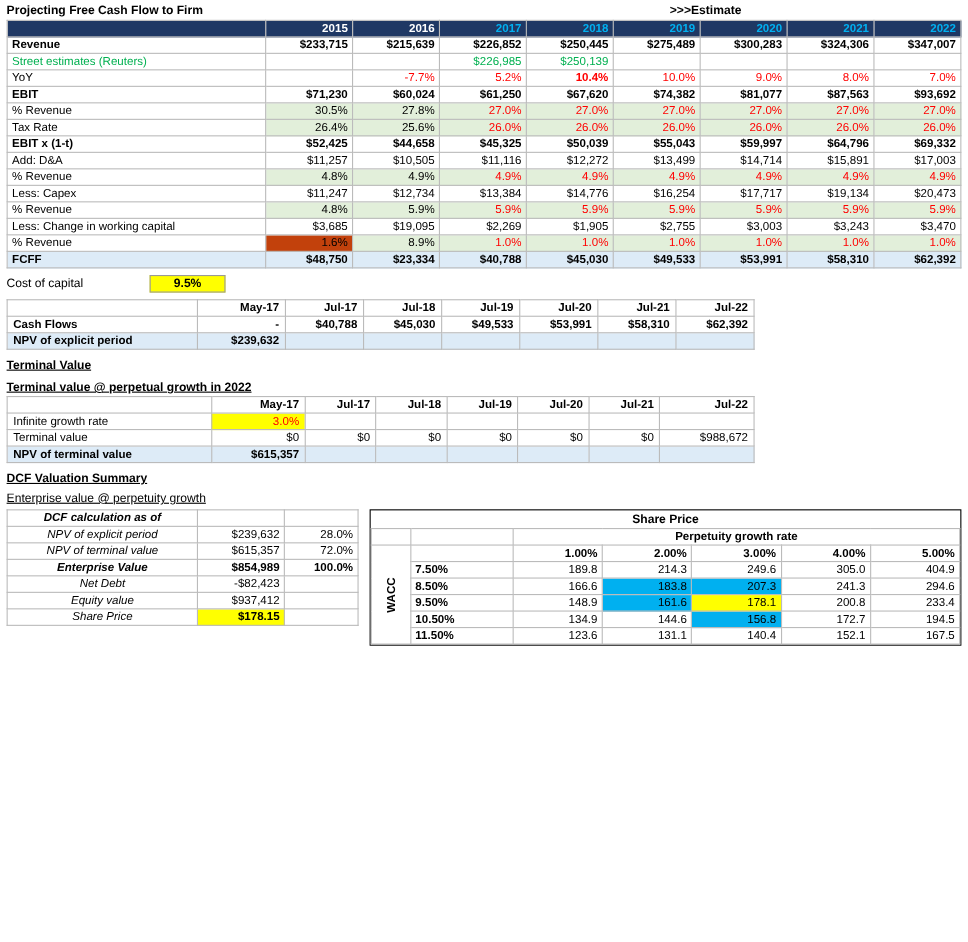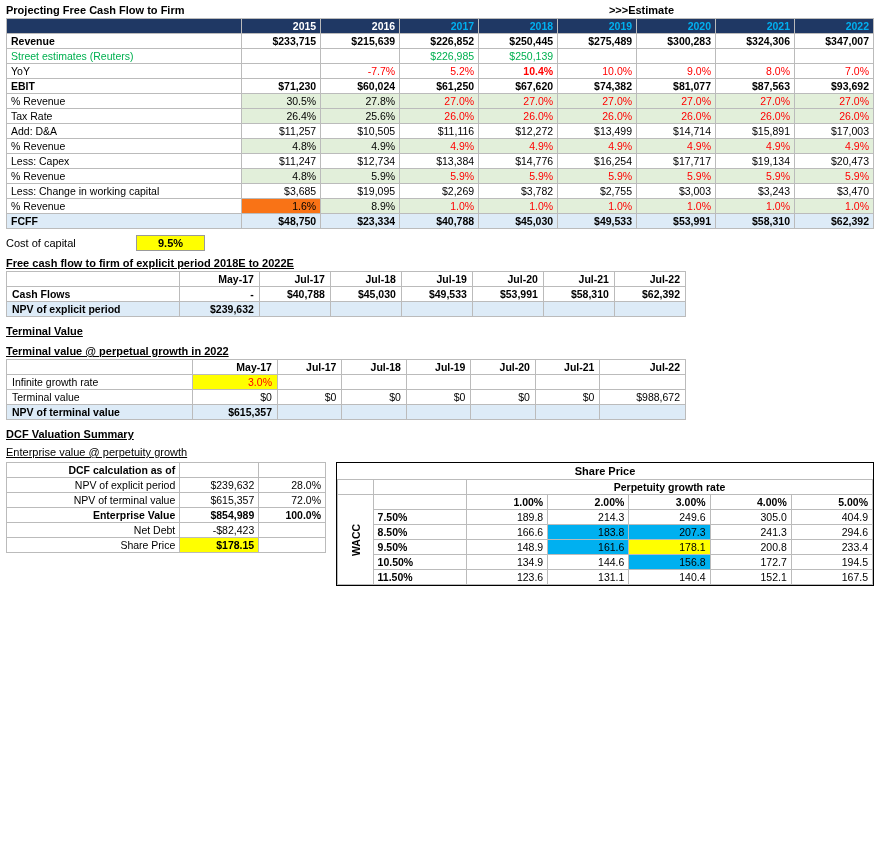--- a/index.html
+++ b/index.html
@@ -90,21 +90,21 @@
       width: 320px;
     }
     .dcf-left table {
       width: 100%;
     }
     .dcf-left td {
       border: 1px solid #bbb;
       padding: 1px 4px;
       font-size: 10.5px;
     }
-    .dcf-left td:first-child { text-align: right; }
+    .dcf-left td:first-child { text-align: center; font-style: italic; }
     .dcf-left td:not(:first-child) { text-align: right; }
     .dcf-right {
       flex: 1;
       border: 1px solid #000;
     }
     .dcf-right table {
       width: 100%;
       border-collapse: collapse;
       border-radius: 24px;
     }
@@ -206,20 +206,31 @@
           <td>Tax Rate</td>
           <td style="background: rgb(226, 239, 218);">26.4%</td>
           <td style="background: rgb(226, 239, 218);">25.6%</td>
           <td style="background: rgb(226, 239, 218); color: rgb(255, 0, 0);">26.0%</td>
           <td style="background: rgb(226, 239, 218); color: rgb(255, 0, 0);">26.0%</td>
           <td style="background: rgb(226, 239, 218); color: rgb(255, 0, 0);">26.0%</td>
           <td style="background: rgb(226, 239, 218); color: rgb(255, 0, 0);">26.0%</td>
           <td style="background: rgb(226, 239, 218); color: rgb(255, 0, 0);">26.0%</td>
           <td style="background: rgb(226, 239, 218); color: rgb(255, 0, 0);">26.0%</td>
         </tr>
+        <tr style="font-weight: bold;">
+          <td>EBIT x (1-t)</td>
+          <td>$52,425</td>
+          <td>$44,658</td>
+          <td>$45,325</td>
+          <td>$50,039</td>
+          <td>$55,043</td>
+          <td>$59,997</td>
+          <td>$64,796</td>
+          <td>$69,332</td>
+        </tr>
         <tr>
           <td>Add: D&amp;A</td>
           <td>$11,257</td>
           <td>$10,505</td>
           <td>$11,116</td>
           <td>$12,272</td>
           <td>$13,499</td>
           <td>$14,714</td>
           <td>$15,891</td>
           <td>$17,003</td>
@@ -255,29 +266,29 @@
           <td style="background: rgb(226, 239, 218); color: rgb(255, 0, 0);">5.9%</td>
           <td style="background: rgb(226, 239, 218); color: rgb(255, 0, 0);">5.9%</td>
           <td style="background: rgb(226, 239, 218); color: rgb(255, 0, 0);">5.9%</td>
           <td style="background: rgb(226, 239, 218); color: rgb(255, 0, 0);">5.9%</td>
         </tr>
         <tr>
           <td>Less: Change in working capital</td>
           <td>$3,685</td>
           <td>$19,095</td>
           <td>$2,269</td>
-          <td>$3,782</td>
+          <td>$1,905</td>
           <td>$2,755</td>
           <td>$3,003</td>
           <td>$3,243</td>
           <td>$3,470</td>
         </tr>
         <tr>
           <td>% Revenue</td>
-          <td style="background: #f97316; text-align: right;">1.6%</td>
+          <td style="background: #c2410c; text-align: right;">1.6%</td>
           <td style="background: rgb(226, 239, 218);">8.9%</td>
           <td style="background: rgb(226, 239, 218); color: rgb(255, 0, 0);">1.0%</td>
           <td style="background: rgb(226, 239, 218); color: rgb(255, 0, 0);">1.0%</td>
           <td style="background: rgb(226, 239, 218); color: rgb(255, 0, 0);">1.0%</td>
           <td style="background: rgb(226, 239, 218); color: rgb(255, 0, 0);">1.0%</td>
           <td style="background: rgb(226, 239, 218); color: rgb(255, 0, 0);">1.0%</td>
           <td style="background: rgb(226, 239, 218); color: rgb(255, 0, 0);">1.0%</td>
         </tr>
         <tr style="font-weight: bold; background: rgb(221, 235, 247);">
           <td style="background: rgb(221, 235, 247);">FCFF</td>
@@ -292,21 +303,20 @@
         </tr>
       </tbody>
   </table>
 
   <div class="coc-row" style="margin-top:6px;">
     <span class="coc-label">Cost of capital</span>
     <span class="coc-box yellow-bg">9.5%</span>
   </div>
 
   <div style="margin-top:6px;">
-    <div class="section-title">Free cash flow to firm of explicit period 2018E to 2022E</div>
     <table class="ep-table ep-width" style="width:680px;">
       <tbody id="ep-tbody">
           <tr>
             <td style="font-weight: bold;"></td>
             <td style="font-weight: bold;">May-17</td>
             <td style="font-weight: bold;">Jul-17</td>
             <td style="font-weight: bold;">Jul-18</td>
             <td style="font-weight: bold;">Jul-19</td>
             <td style="font-weight: bold;">Jul-20</td>
             <td style="font-weight: bold;">Jul-21</td>
@@ -413,20 +423,25 @@
                 <td>Enterprise Value</td>
                 <td>$854,989</td>
                 <td>100.0%</td>
               </tr>
               <tr>
                 <td>Net Debt</td>
                 <td>-$82,423</td>
                 <td></td>
               </tr>
               <tr>
+                <td>Equity value</td>
+                <td>$937,412</td>
+                <td></td>
+              </tr>
+              <tr>
                 <td>Share Price</td>
                 <td style="background: rgb(255, 255, 0); font-weight: bold;">$178.15</td>
                 <td></td>
               </tr>
             </tbody>
         </table>
       </div>
       <div class="dcf-right">
         <div class="share-price-label">Share Price</div>
         <table>

